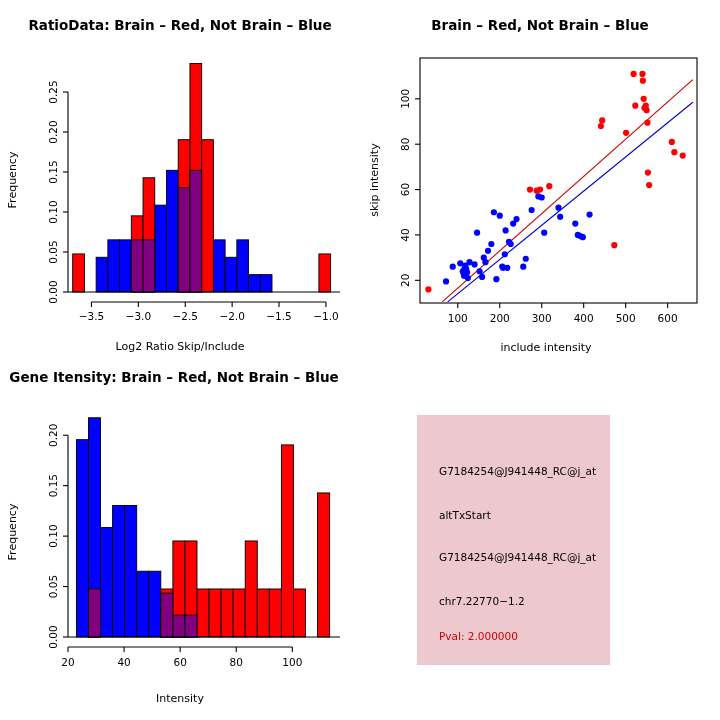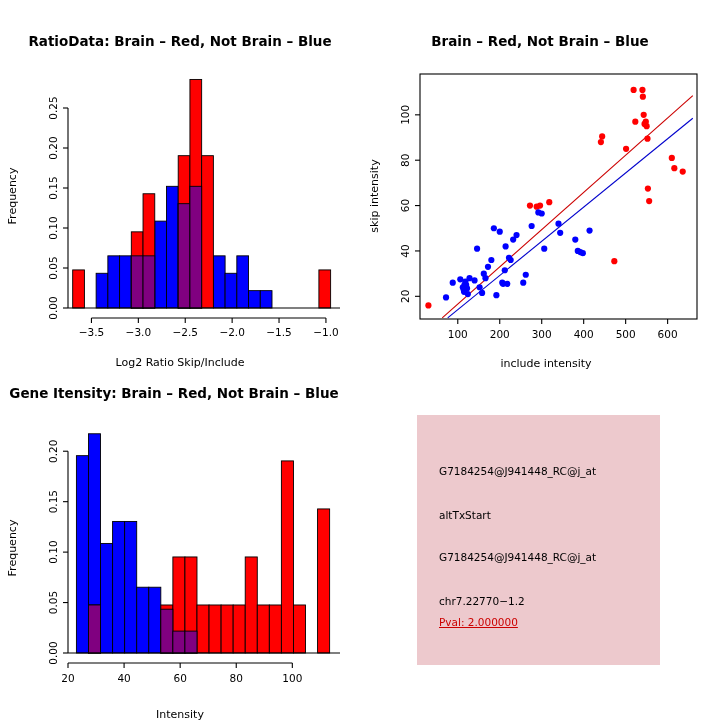--- a/index.html
+++ b/index.html
@@ -1,25 +1,25 @@
 <!DOCTYPE html>
 <html><head>
 <meta charset="utf-8">
 <style>
   html,body{margin:0;padding:0;background:#ffffff;}
   body{width:720px;height:720px;overflow:hidden;
        font-family:"DejaVu Sans","Liberation Sans",sans-serif;color:#000;}
   .page{position:relative;width:720px;height:720px;}
-  .panel{position:absolute;margin-top:16px;}
+  .panel{position:absolute;}
   svg{display:block;}
   text{font-family:"DejaVu Sans","Liberation Sans",sans-serif;fill:#000;}
   .ttl{font-size:13.5px;font-weight:bold;}
   .axlab{font-size:11px;}
   .tick{font-size:10.5px;}
-  .infobox{position:absolute;left:417px;top:415px;width:243px;height:250px;
+  .infobox{position:absolute;left:417px;top:415px;width:193px;height:250px;
            background:#edc9cd;}
   .infotxt{position:absolute;font-size:10.5px;color:#000;white-space:nowrap;
            font-family:"DejaVu Sans","Liberation Sans",sans-serif;}
   .pval{color:#cc0000;}
 </style>
 </head>
 <body>
 
 <div class="page">
 
@@ -266,16 +266,16 @@
           <text x="292.3298969072165" y="314" class="tick" text-anchor="middle">100</text>
         </g>
     </svg>
   </div>
 
   <div class="infobox">
     <div class="infotxt" style="left:22px;top:50px;">G7184254@J941448_RC@j_at</div>
     <div class="infotxt" style="left:22px;top:94px;">altTxStart</div>
     <div class="infotxt" style="left:22px;top:136px;">G7184254@J941448_RC@j_at</div>
     <div class="infotxt" style="left:22px;top:180px;">chr7.22770−1.2</div>
-    <div class="infotxt pval" style="left:22px;top:201px;text-decoration:underline;">Pval: 2.000000</div>
+    <div class="infotxt pval" style="left:22px;top:215px;">Pval: 2.000000</div>
   </div>
 
 </div>
 
 </body></html>

